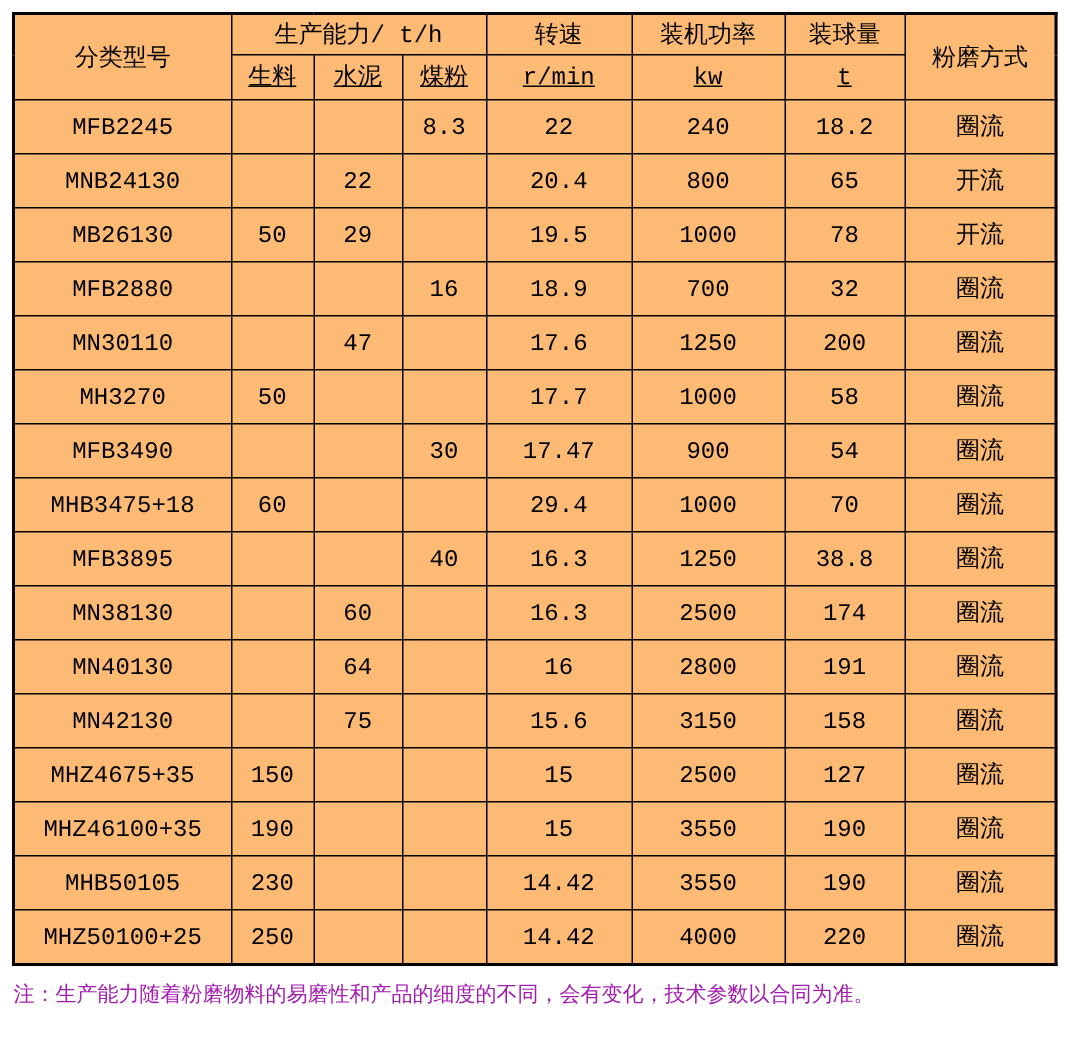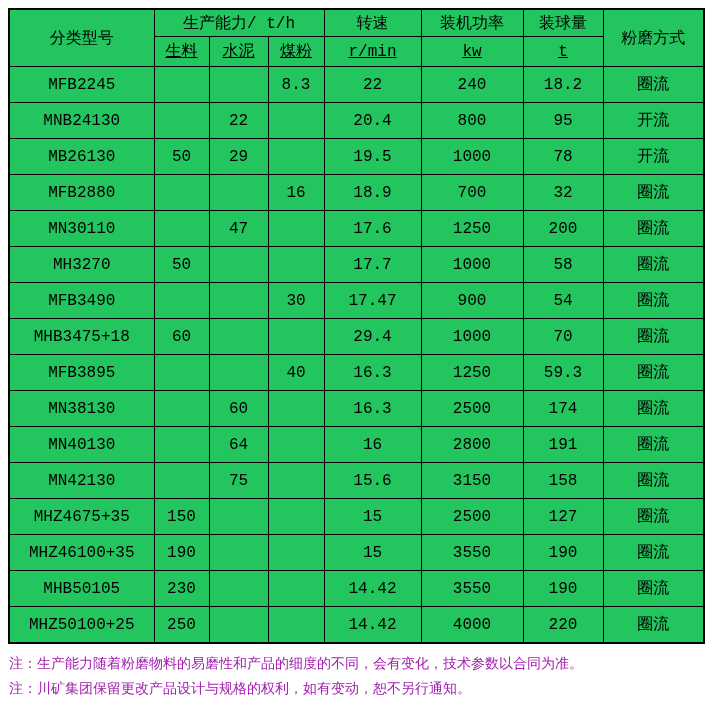--- a/index.html
+++ b/index.html
@@ -13,21 +13,21 @@
     color: #000000;
   }
   .page {
     padding: 8px 0 0 8px;
     width: 704px;
   }
   table.spec {
     border-collapse: collapse;
     table-layout: fixed;
     width: 696px;
-    background: #22c55e;
+    background: #fdba74;
   }
   table.spec th,
   table.spec td {
     border: 1px solid #000000;
     text-align: center;
     vertical-align: middle;
     font-weight: normal;
     font-size: 16px;
     padding: 0 2px;
     overflow: hidden;
@@ -95,21 +95,21 @@
           <td>18.2</td>
           <td>圈流</td>
         </tr>
         <tr>
           <td>MNB24130</td>
           <td></td>
           <td>22</td>
           <td></td>
           <td>20.4</td>
           <td>800</td>
-          <td>95</td>
+          <td>65</td>
           <td>开流</td>
         </tr>
         <tr>
           <td>MB26130</td>
           <td>50</td>
           <td>29</td>
           <td></td>
           <td>19.5</td>
           <td>1000</td>
           <td>78</td>
@@ -165,21 +165,21 @@
           <td>70</td>
           <td>圈流</td>
         </tr>
         <tr>
           <td>MFB3895</td>
           <td></td>
           <td></td>
           <td>40</td>
           <td>16.3</td>
           <td>1250</td>
-          <td>59.3</td>
+          <td>38.8</td>
           <td>圈流</td>
         </tr>
         <tr>
           <td>MN38130</td>
           <td></td>
           <td>60</td>
           <td></td>
           <td>16.3</td>
           <td>2500</td>
           <td>174</td>
@@ -243,15 +243,14 @@
           <td>14.42</td>
           <td>4000</td>
           <td>220</td>
           <td>圈流</td>
         </tr>
       </tbody>
   </table>
 
   <div class="notes">
     <p>注：生产能力随着粉磨物料的易磨性和产品的细度的不同，会有变化，技术参数以合同为准。</p>
-    <p>注：川矿集团保留更改产品设计与规格的权利，如有变动，恕不另行通知。</p>
   </div>
 </div>
 
 </body></html>

